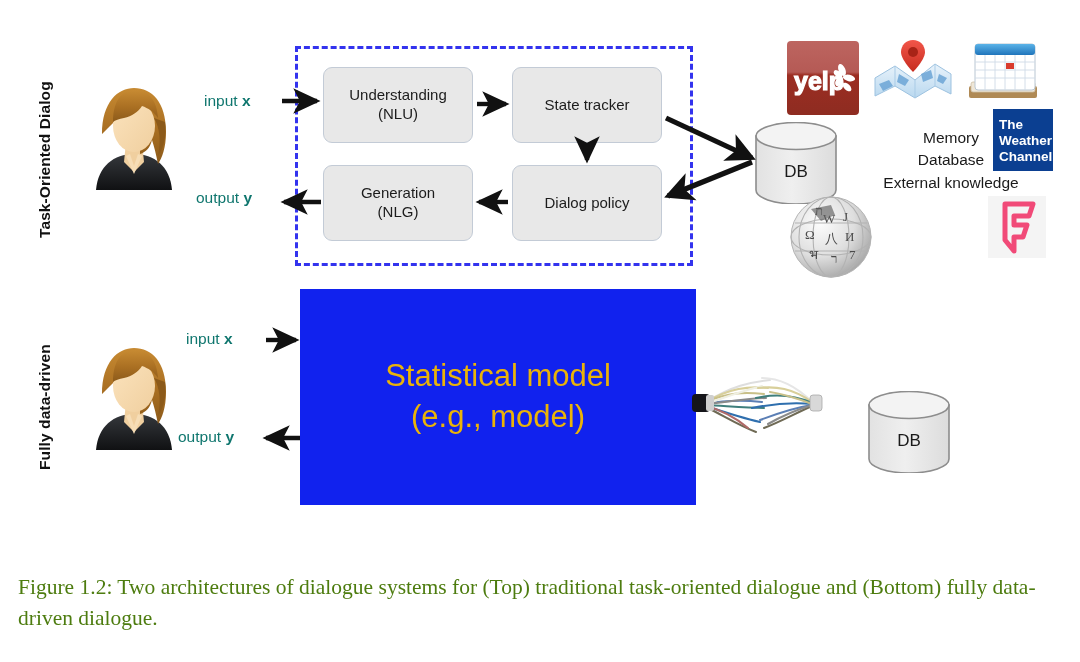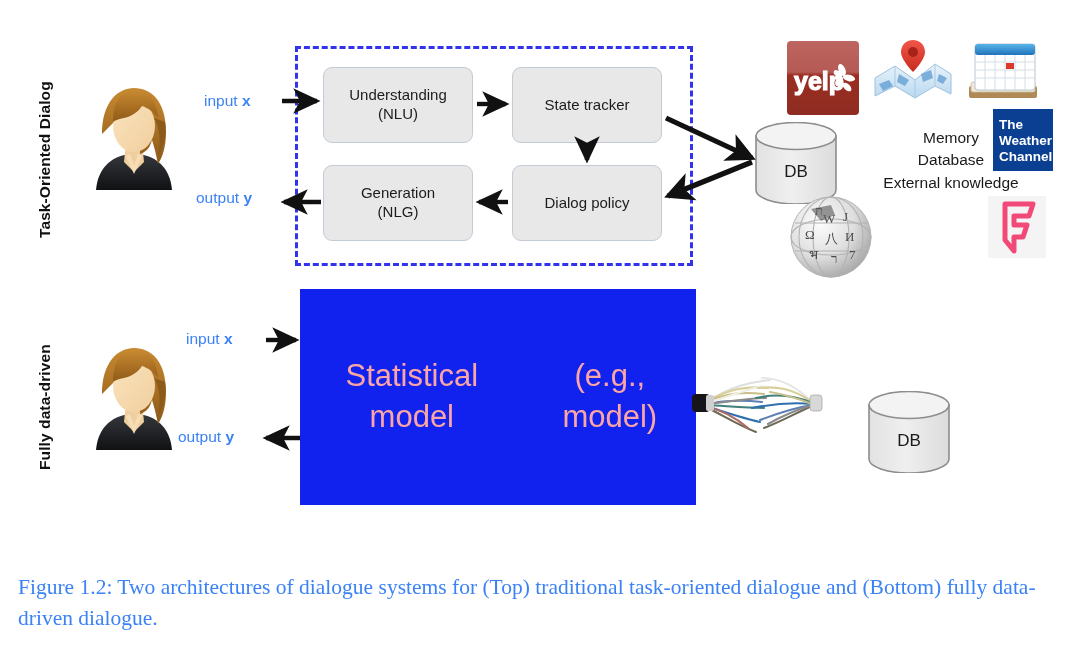--- a/index.html
+++ b/index.html
@@ -37,21 +37,21 @@
   #label-fully { left: 36px; top: 470px; }
 
   
   .avatar { position: absolute; }
   .avatar svg { display: block; }
 
   
   .io-label {
     position: absolute;
     font-size: 15.5px;
-    color: #3b82f6;
+    color: #0f766e;
     white-space: nowrap;
   }
   .io-label b { font-weight: bold; }
 
   
   #pipeline-frame {
     position: absolute;
     left: 295px;
     top: 46px;
     width: 398px;
@@ -83,23 +83,23 @@
   #box-policy{ left: 512px; top: 165px; width: 150px; height: 76px; }
 
   
   #stat-model-box {
     position: absolute;
     left: 300px;
     top: 289px;
     width: 396px;
     height: 216px;
     background: #1122ee;
-    color: #fca5a5;
+    color: #eab308;
     display: flex;
-    flex-direction: row;
+    flex-direction: column;
     align-items: center;
     justify-content: center;
     font-size: 31px;
     line-height: 1.32;
     text-align: center;
   }
 
   
   .db-cylinder { position: absolute; }
   .db-cylinder svg { display: block; }
@@ -153,21 +153,21 @@
 
   
   #caption {
     position: absolute;
     left: 18px;
     top: 572px;
     width: 1046px;
     font-family: "Liberation Serif", serif;
     font-size: 21.5px;
     line-height: 1.42;
-    color: #3b82f6;
+    color: #4d7c0f;
     text-align: left;
   }
 </style>
 </head>
 <body>
 
 <div class="figure-canvas">
 
   <div class="row-label" id="label-task">Task-Oriented Dialog</div>
   <div class="row-label" id="label-fully">Fully data-driven</div>

